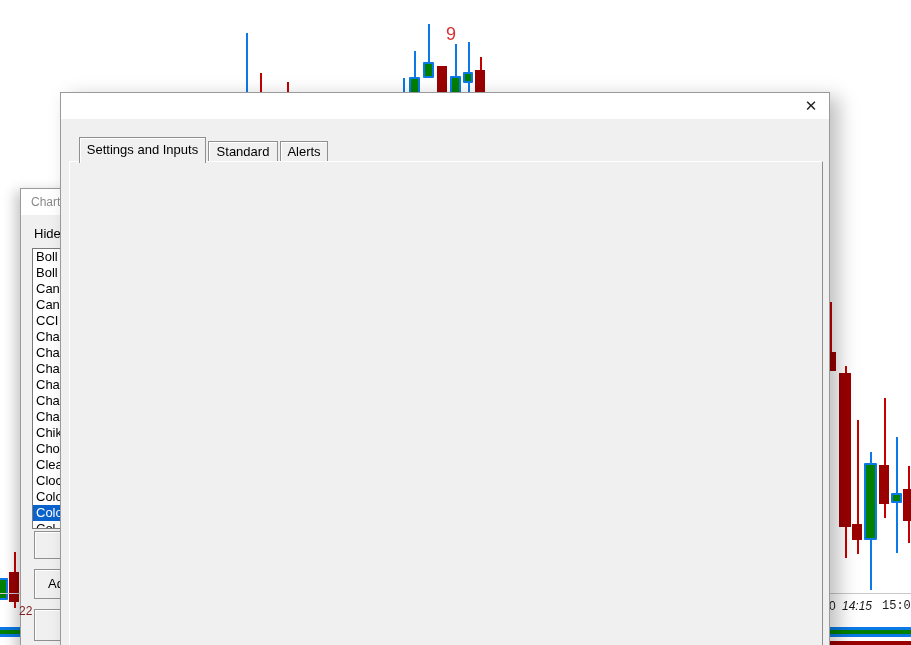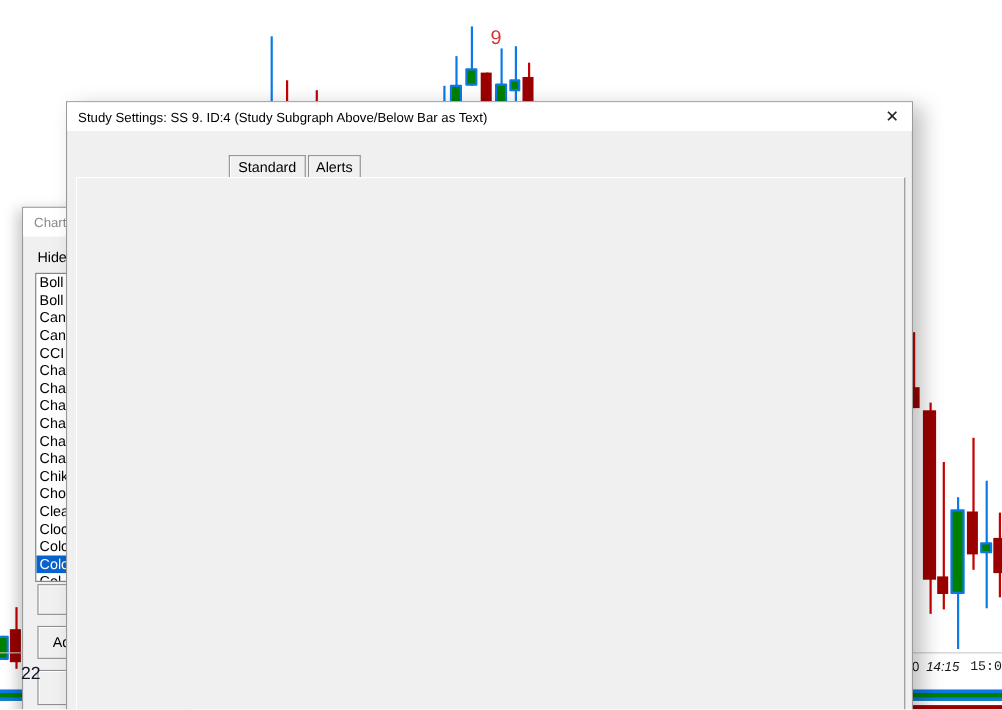--- a/index.html
+++ b/index.html
@@ -12,21 +12,21 @@
   .wick.up{background:#0c79e8;}
   .wick.down{background:#c40000;}
   .candle-body{position:absolute;}
   .candle-body.up{background:#008000;border:2px solid #0c79e8;border-radius:1px;}
   .candle-body.down{background:#9b0000;}
   #price-label{position:absolute;left:446px;top:24px;color:#d83030;font-size:18px;}
   .tlabel{position:absolute;top:599px;font-size:12px;color:#1a1a1a;white-space:nowrap;}
   #axis-line{position:absolute;left:0;top:593px;width:911px;height:1px;background:#c9c9c9;}
   #subgraph-bar{position:absolute;left:0;top:627px;width:911px;height:10px;background:#008000;border-top:3px solid #0c79e8;border-bottom:3px solid #0c79e8;}
   #red-bar{position:absolute;left:830px;top:641px;width:81px;height:4px;background:#9b0000;}
-  #bl-time{position:absolute;left:19px;top:604px;font-size:16px;color:#0f172a;z-index:5;}
+  #bl-time{position:absolute;left:19px;top:604px;font-size:12px;color:#7f1d1d;z-index:5;}
 
   
   #studies-win{position:absolute;left:20px;top:188px;width:150px;height:472px;background:#f0f0f0;border:1px solid #9a9a9a;box-shadow:-5px 3px 12px rgba(0,0,0,.22);z-index:1;}
   #studies-title{height:26px;background:#fff;color:#8a8a8a;font-size:12px;padding:6px 0 0 10px;}
   #studies-label{position:absolute;left:13px;top:37px;font-size:13px;color:#000;}
   #studies-list{position:absolute;left:11px;top:59px;width:70px;height:281px;background:#fff;border:1px solid #7a7a7a;overflow:hidden;}
   .list-item{height:16px;line-height:16px;font-size:13px;padding-left:3px;color:#000;white-space:nowrap;}
   .list-item.selected{background:#0a63cc;color:#fff;}
   .side-btn{position:absolute;left:13px;width:110px;background:#f0f0f0;border:1px solid #909090;box-shadow:inset 1px 1px 0 #fff;font-size:13px;text-align:left;padding-left:13px;line-height:28px;color:#000;}
 
@@ -146,24 +146,24 @@
         <div class="list-item selected">Colo</div>
         <div class="list-item">Col</div>
       </div>
     <div class="side-btn" style="top:342px;height:28px;"></div>
     <div class="side-btn" style="top:380px;height:30px;">Add</div>
     <div class="side-btn" style="top:420px;height:32px;"></div>
   </div>
 
   <div id="dialog">
     <div id="titlebar">
-      <span id="dlg-title">Study Settings: SS 9. ID:4 (Study Subgraph Above/Below Bar as Text)</span>
       <span id="dlg-close">✕</span>
     </div>
 
+    <div class="tab" id="tab-active">Settings and Inputs</div>
     <div class="tab" id="tab-sub">Standard</div>
     <div class="tab" id="tab-alerts">Alerts</div>
 
     <div id="panel"></div>
 
     <div class="lbl" style="left:30px;top:104px;">Standard Precedence</div>
 
     <div class="lbl" style="left:30px;top:132px;">Based On:</div>
     <div class="combo" style="left:30px;top:150px;width:209px;height:23px;">
       <span class="val">&lt;Main Price Graph&gt;</span>

